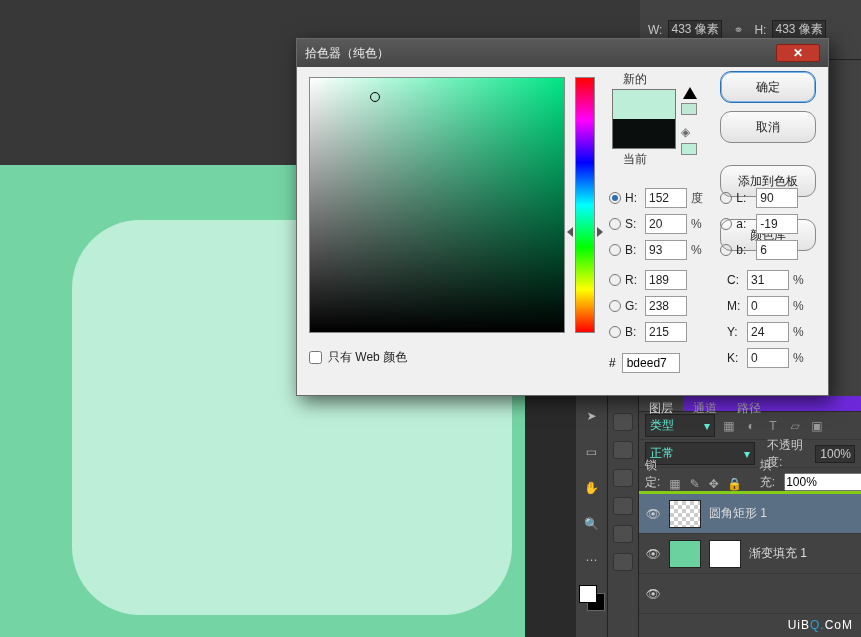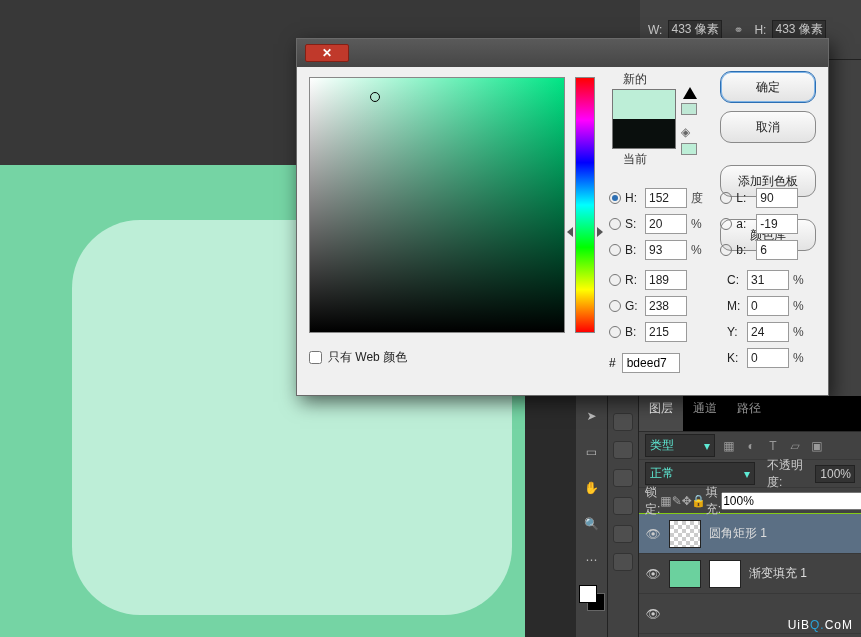--- a/index.html
+++ b/index.html
@@ -12,30 +12,30 @@
 .options-bar input{width:54px;background:#333;border:1px solid #222;color:#ccc;padding:2px}
 .link-icon{width:20px;height:14px;display:inline-flex;align-items:center;justify-content:center;color:#aaa}
 .right-vert{position:absolute;right:253px;top:395px;width:32px;bottom:0;background:#424242;border-right:1px solid #222;display:flex;flex-direction:column;align-items:center;gap:14px;padding-top:10px}
 .right-vert .ico{width:22px;height:22px;display:flex;align-items:center;justify-content:center;color:#bbb}
 .fg-bg{position:relative;width:26px;height:26px}
 .fg-sw{position:absolute;left:0;top:0;width:18px;height:18px;background:#fff;border:1px solid #000}
 .bg-sw{position:absolute;right:0;bottom:0;width:18px;height:18px;background:#000;border:1px solid #666}
 .second-vert{position:absolute;right:223px;top:395px;width:30px;bottom:0;background:#424242;display:flex;flex-direction:column;align-items:center;gap:10px;padding-top:18px}
 .second-vert .ico2{width:20px;height:18px;background:#4e4e4e;border:1px solid #333;border-radius:3px}
 .panels{position:absolute;right:0;top:60px;width:223px;bottom:0;background:#424242;border-left:1px solid #222}
-.tabs{display:flex;height:36px;border-bottom:1px solid #2b2b2b;background:#000000;margin-top:336px}
+.tabs{display:flex;height:16px;border-bottom:1px solid #2b2b2b;background:#6d28d9;margin-top:336px}
 .tab{padding:4px 10px;color:#aaa;cursor:default}
 .tab.active{background:#4a4a4a;color:#eee}
 .panel-row{height:28px;display:flex;align-items:center;padding:0 6px;gap:6px;border-bottom:1px solid #383838;color:#ccc}
 .panel-row .sel{flex:0 0 70px;background:#333;border:1px solid #222;color:#5eead4;padding:2px 4px;display:flex;align-items:center;justify-content:space-between}
 .panel-row .sel.wide{flex:0 0 110px}
 .panel-row .mini-ico{width:16px;height:16px;display:inline-flex;align-items:center;justify-content:center;color:#999}
 .panel-row .spacer{flex:1}
 .panel-row input{width:40px;background:#333;border:1px solid #222;color:#ccc;padding:1px 3px;text-align:right}
-.lock-row{height:26px;display:flex;align-items:center;padding:0 6px;gap:0;color:#ccc;border-bottom:1px solid #84cc16}
+.lock-row{height:26px;display:flex;align-items:flex-end;padding:0 6px;gap:9px;color:#ccc;border-bottom:3px solid #84cc16}
 .lock-row .mico{width:14px;height:14px;display:inline-flex;align-items:center;justify-content:center;color:#aaa}
 .layer{height:40px;display:flex;align-items:center;padding:0 6px;gap:8px;color:#ddd;border-bottom:1px solid #383838}
 .layer.sel{background:#5b6f84}
 .eye{width:16px;height:16px;display:inline-flex;align-items:center;justify-content:center;color:#ccc}
 .thumb{width:32px;height:28px;border:1px solid #222;background:#bdeed7;display:inline-block}
 .thumb.checker{background:repeating-conic-gradient(#ccc 0 25%,#fff 0 50%) 0 0/8px 8px}
 .thumb.wh{background:#fff}
 .thumb.grn{background:#6bd19e}
 .watermark{position:absolute;right:8px;bottom:4px;font-weight:normal;font-size:16px;letter-spacing:1px}
 .watermark .u{color:#fff}.watermark .b{color:#2aa3d8}
@@ -167,20 +167,21 @@
   <div class="layer">
     <span class="eye">👁</span>
   </div>
   <div class="watermark">
     <span class="u">UiB</span><span class="b">Q.</span><span class="u">CoM</span>
   </div>
 </div>
 
 <div class="dialog">
   <div class="titlebar">
+    <span class="ttxt">拾色器（纯色）</span>
     <div class="closebtn">
         <span>✕</span>
       </div>
   </div>
   <div class="picker-body">
     <div class="sv-box">
       <div class="sv-cursor"></div>
     </div>
     <div class="hue"></div>
     <div class="hue-ptr">

